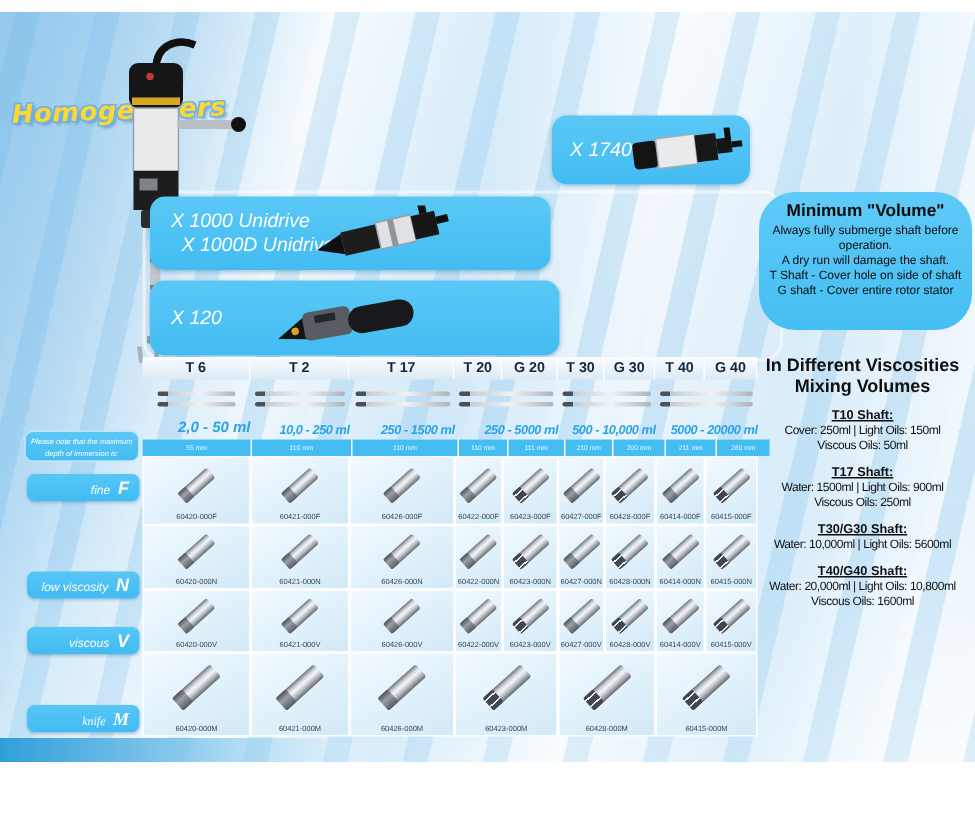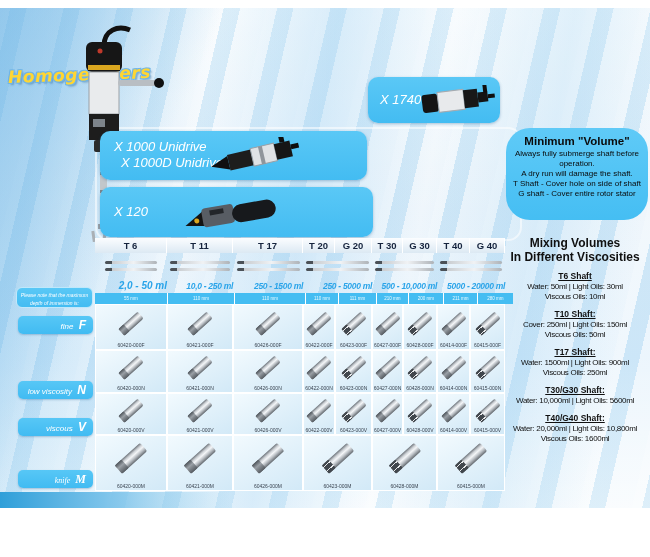--- a/index.html
+++ b/index.html
@@ -165,28 +165,23 @@
 
   <div class="notice">
     <div class="n-title">Minimum "Volume"</div>
     <div class="n-bold">Always fully submerge shaft before operation.</div>
     <div class="n-line">A dry run will damage the shaft.</div>
     <div class="n-line">T Shaft - Cover hole on side of shaft</div>
     <div class="n-line">G shaft - Cover entire rotor stator</div>
   </div>
 
   <div class="mixing">
+    <div class="mx-title">In Different Viscosities</div>
     <div class="mx-title">Mixing Volumes</div>
-    <div class="mx-title">In Different Viscosities</div>
     <div id="mixing-sections">
-        <div class="mx-section">
-          <div class="mx-head">T6 Shaft</div>
-          <div class="mx-line">Water: 50ml | Light Oils: 30ml</div>
-          <div class="mx-line">Viscous Oils: 10ml</div>
-        </div>
         <div class="mx-section">
           <div class="mx-head">T10 Shaft:</div>
           <div class="mx-line">Cover: 250ml | Light Oils: 150ml</div>
           <div class="mx-line">Viscous Oils: 50ml</div>
         </div>
         <div class="mx-section">
           <div class="mx-head">T17 Shaft:</div>
           <div class="mx-line">Water: 1500ml | Light Oils: 900ml</div>
           <div class="mx-line">Viscous Oils: 250ml</div>
         </div>
@@ -209,21 +204,21 @@
   <div id="row-labels">
       <div class="row-label" style="top: 316px;">fine <b>F</b></div>
       <div class="row-label" style="top: 369px; margin-top: 12px;">low viscosity <b>N</b></div>
       <div class="row-label" style="top: 418px;">viscous <b>V</b></div>
       <div class="row-label" style="top: 470px; font-family: Liberation Serif, serif;">knife <b>M</b></div>
     </div>
 
   <div class="shaft-table">
     <div class="t-head" id="t-head" style="grid-template-columns: 72px 66px 70px 32px 37px 31px 34px 33px 35px;">
         <div class="hcell">T 6</div>
-        <div class="hcell">T 11</div>
+        <div class="hcell">T 2</div>
         <div class="hcell">T 17</div>
         <div class="hcell">T 20</div>
         <div class="hcell">G 20</div>
         <div class="hcell">T 30</div>
         <div class="hcell">G 30</div>
         <div class="hcell">T 40</div>
         <div class="hcell">G 40</div>
       </div>
     <div class="shaft-band" id="shaft-band">
         <div class="sb-group" style="width: 72px;">

